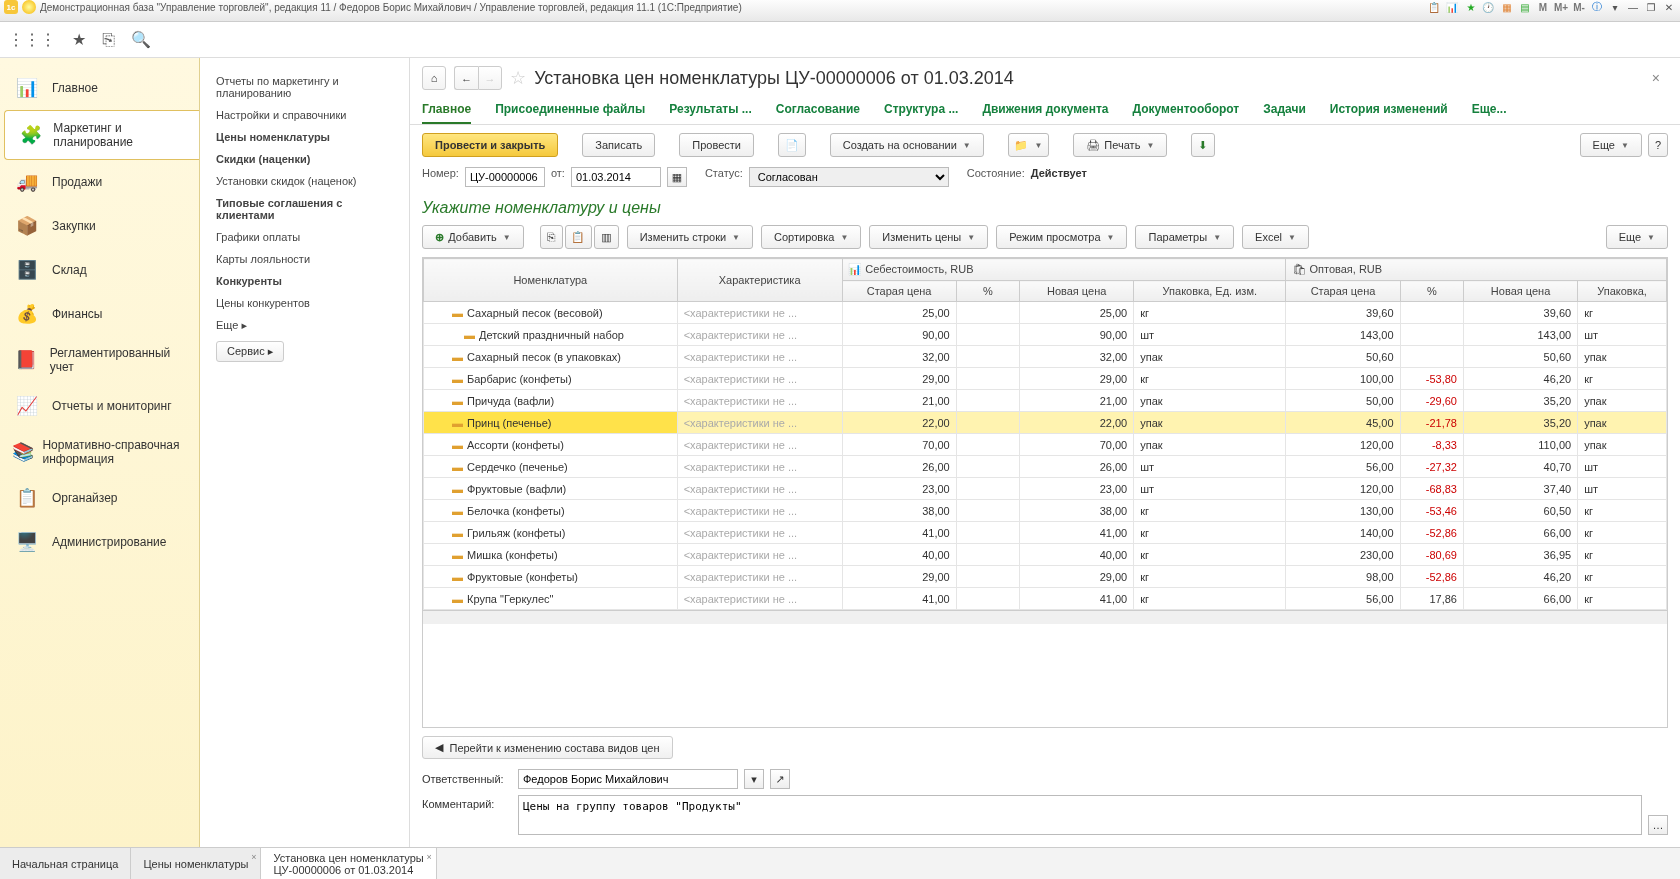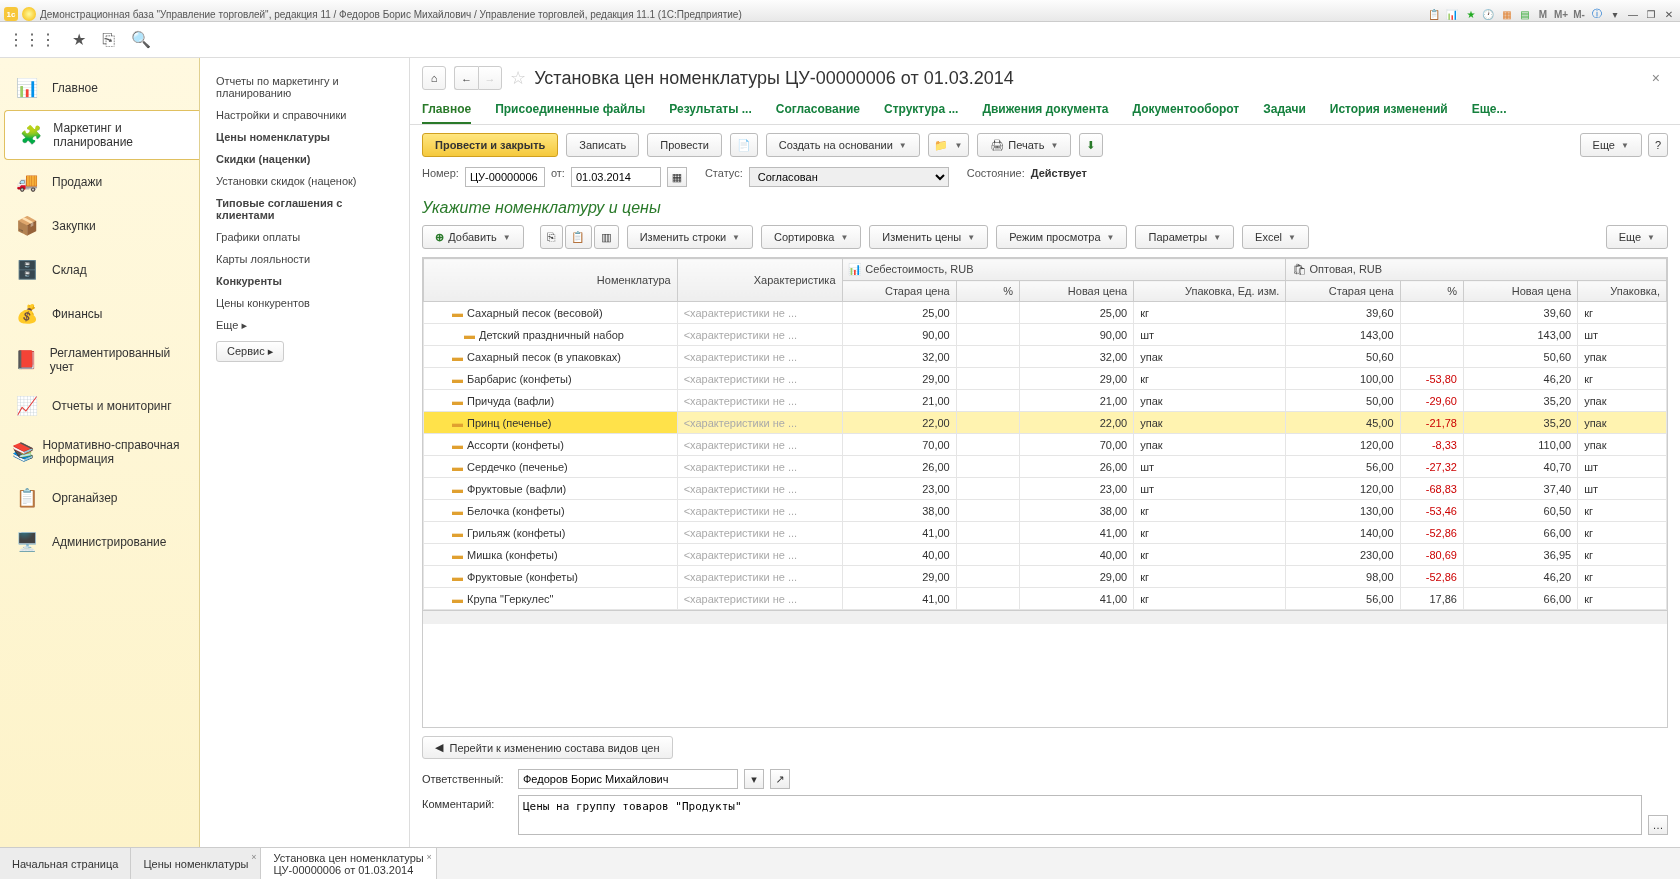--- a/index.html
+++ b/index.html
@@ -1,19 +1,19 @@
 <!DOCTYPE html>
 <html><head>
 <meta charset="utf-8">
 <style>
 * { box-sizing: border-box; margin: 0; padding: 0; }
 body { font-family: Arial, sans-serif; font-size: 11px; background: #f0f0f0; color: #333; overflow: hidden; width: 1680px; height: 879px; }
 
 
-.title-bar { height: 22px; background: linear-gradient(#fdfdfd,#e8e8e8); border-bottom: 1px solid #ccc; display: flex; align-items: flex-end; padding: 0 4px; font-size: 10px; color: #555; }
+.title-bar { height: 22px; background: linear-gradient(#fdfdfd,#e8e8e8); border-bottom: 1px solid #ccc; display: flex; align-items: flex-start; padding: 0 4px; font-size: 10px; color: #555; }
 .title-bar .tb-left { display: flex; align-items: center; gap: 4px; }
 .title-bar .tb-icon { width: 14px; height: 14px; background: #f7c73a; border-radius: 3px; display: flex; align-items: center; justify-content: center; font-size: 8px; font-weight: bold; color: #fff; }
 .title-bar .tb-dd { width: 14px; height: 14px; background: radial-gradient(circle,#fffb9e,#f6b400); border-radius: 50%; }
 .title-bar .tb-right { margin-left: auto; display: flex; align-items: center; gap: 4px; }
 .title-bar .tb-btn { width: 14px; height: 14px; display: flex; align-items: center; justify-content: center; cursor: pointer; font-size: 10px; }
 .m-label { font-weight: bold; color: #777; }
 
 
 .main-toolbar { height: 36px; background: #fff; border-bottom: 1px solid #ddd; display: flex; align-items: center; padding: 0 8px; gap: 16px; }
 .mt-btn { font-size: 16px; color: #555; cursor: pointer; }
@@ -43,40 +43,40 @@
 .doc-title { font-size: 18px; font-weight: normal; color: #333; }
 .star-icon { font-size: 18px; color: #ccc; cursor: pointer; }
 .doc-close { margin-left: auto; color: #888; cursor: pointer; font-size: 14px; padding: 0 8px; }
 
 
 .doc-tabs { display: flex; gap: 24px; padding: 4px 12px 0; border-bottom: 1px solid #ddd; }
 .doc-tab { padding: 4px 0 6px; font-size: 12px; color: #15803d; cursor: pointer; border-bottom: 2px solid transparent; font-weight: bold; }
 .doc-tab.active { color: #2a7a2a; font-weight: bold; border-bottom-color: #2a7a2a; }
 
 
-.cmd-bar { display: flex; align-items: center; gap: 8px; padding: 8px 12px; }
+.cmd-bar { display: flex; align-items: center; gap: 24px; padding: 8px 12px; }
 .btn { border: 1px solid #bbb; border-radius: 3px; background: linear-gradient(#fff,#efefef); height: 24px; padding: 0 12px; display: flex; align-items: center; cursor: pointer; font-size: 11px; gap: 4px; }
 .btn.yellow { background: linear-gradient(#ffe680,#f5c93d); border-color: #d0a020; font-weight: bold; }
 .btn.icon-only { padding: 0 6px; }
 .dd-arrow { font-size: 8px; color: #666; margin-left: 2px; }
 
 
 .form-row { display: flex; align-items: flex-start; gap: 6px; padding: 2px 12px 8px; font-size: 11px; }
 .form-row label { color: #555; }
 .form-row input.txt, .form-row .sel { border: 1px solid #bbb; height: 20px; padding: 0 4px; font-size: 11px; }
 .cal-btn { border: 1px solid #bbb; width: 20px; height: 20px; display: flex; align-items: center; justify-content: center; cursor: pointer; background: linear-gradient(#fff,#eee); }
 .section-title { color: #2a7a2a; font-size: 16px; padding: 4px 12px; font-style: italic; }
 
 
 .tbl-toolbar { display: flex; align-items: center; gap: 8px; padding: 4px 12px; }
 
 
 .tbl-wrap { flex: 1; margin: 4px 12px; border: 1px solid #ccc; overflow: auto; min-height: 200px; position: relative; }
 table.data { border-collapse: collapse; width: 100%; font-size: 11px; }
-table.data th { background: linear-gradient(#fafafa,#eee); border: 1px solid #ccc; padding: 4px 6px; font-weight: normal; color: #444; text-align: right; }
+table.data th { background: linear-gradient(#fafafa,#eee); border: 1px solid #ccc; padding: 4px 6px; font-weight: normal; color: #444; text-align: center; }
 table.data th.group { text-align: left; }
 table.data td { border: 1px solid #e5e5e5; padding: 3px 6px; height: 22px; }
 table.data tr.sel td { background: #fff3b0; }
 table.data tr.sel td.name-cell { background: #ffe24a; }
 .num { text-align: right; }
 .neg { color: #c00; }
 .folder-icon { color: #e0a030; margin-right: 4px; }
 .char-placeholder { color: #aaa; }
 
 

